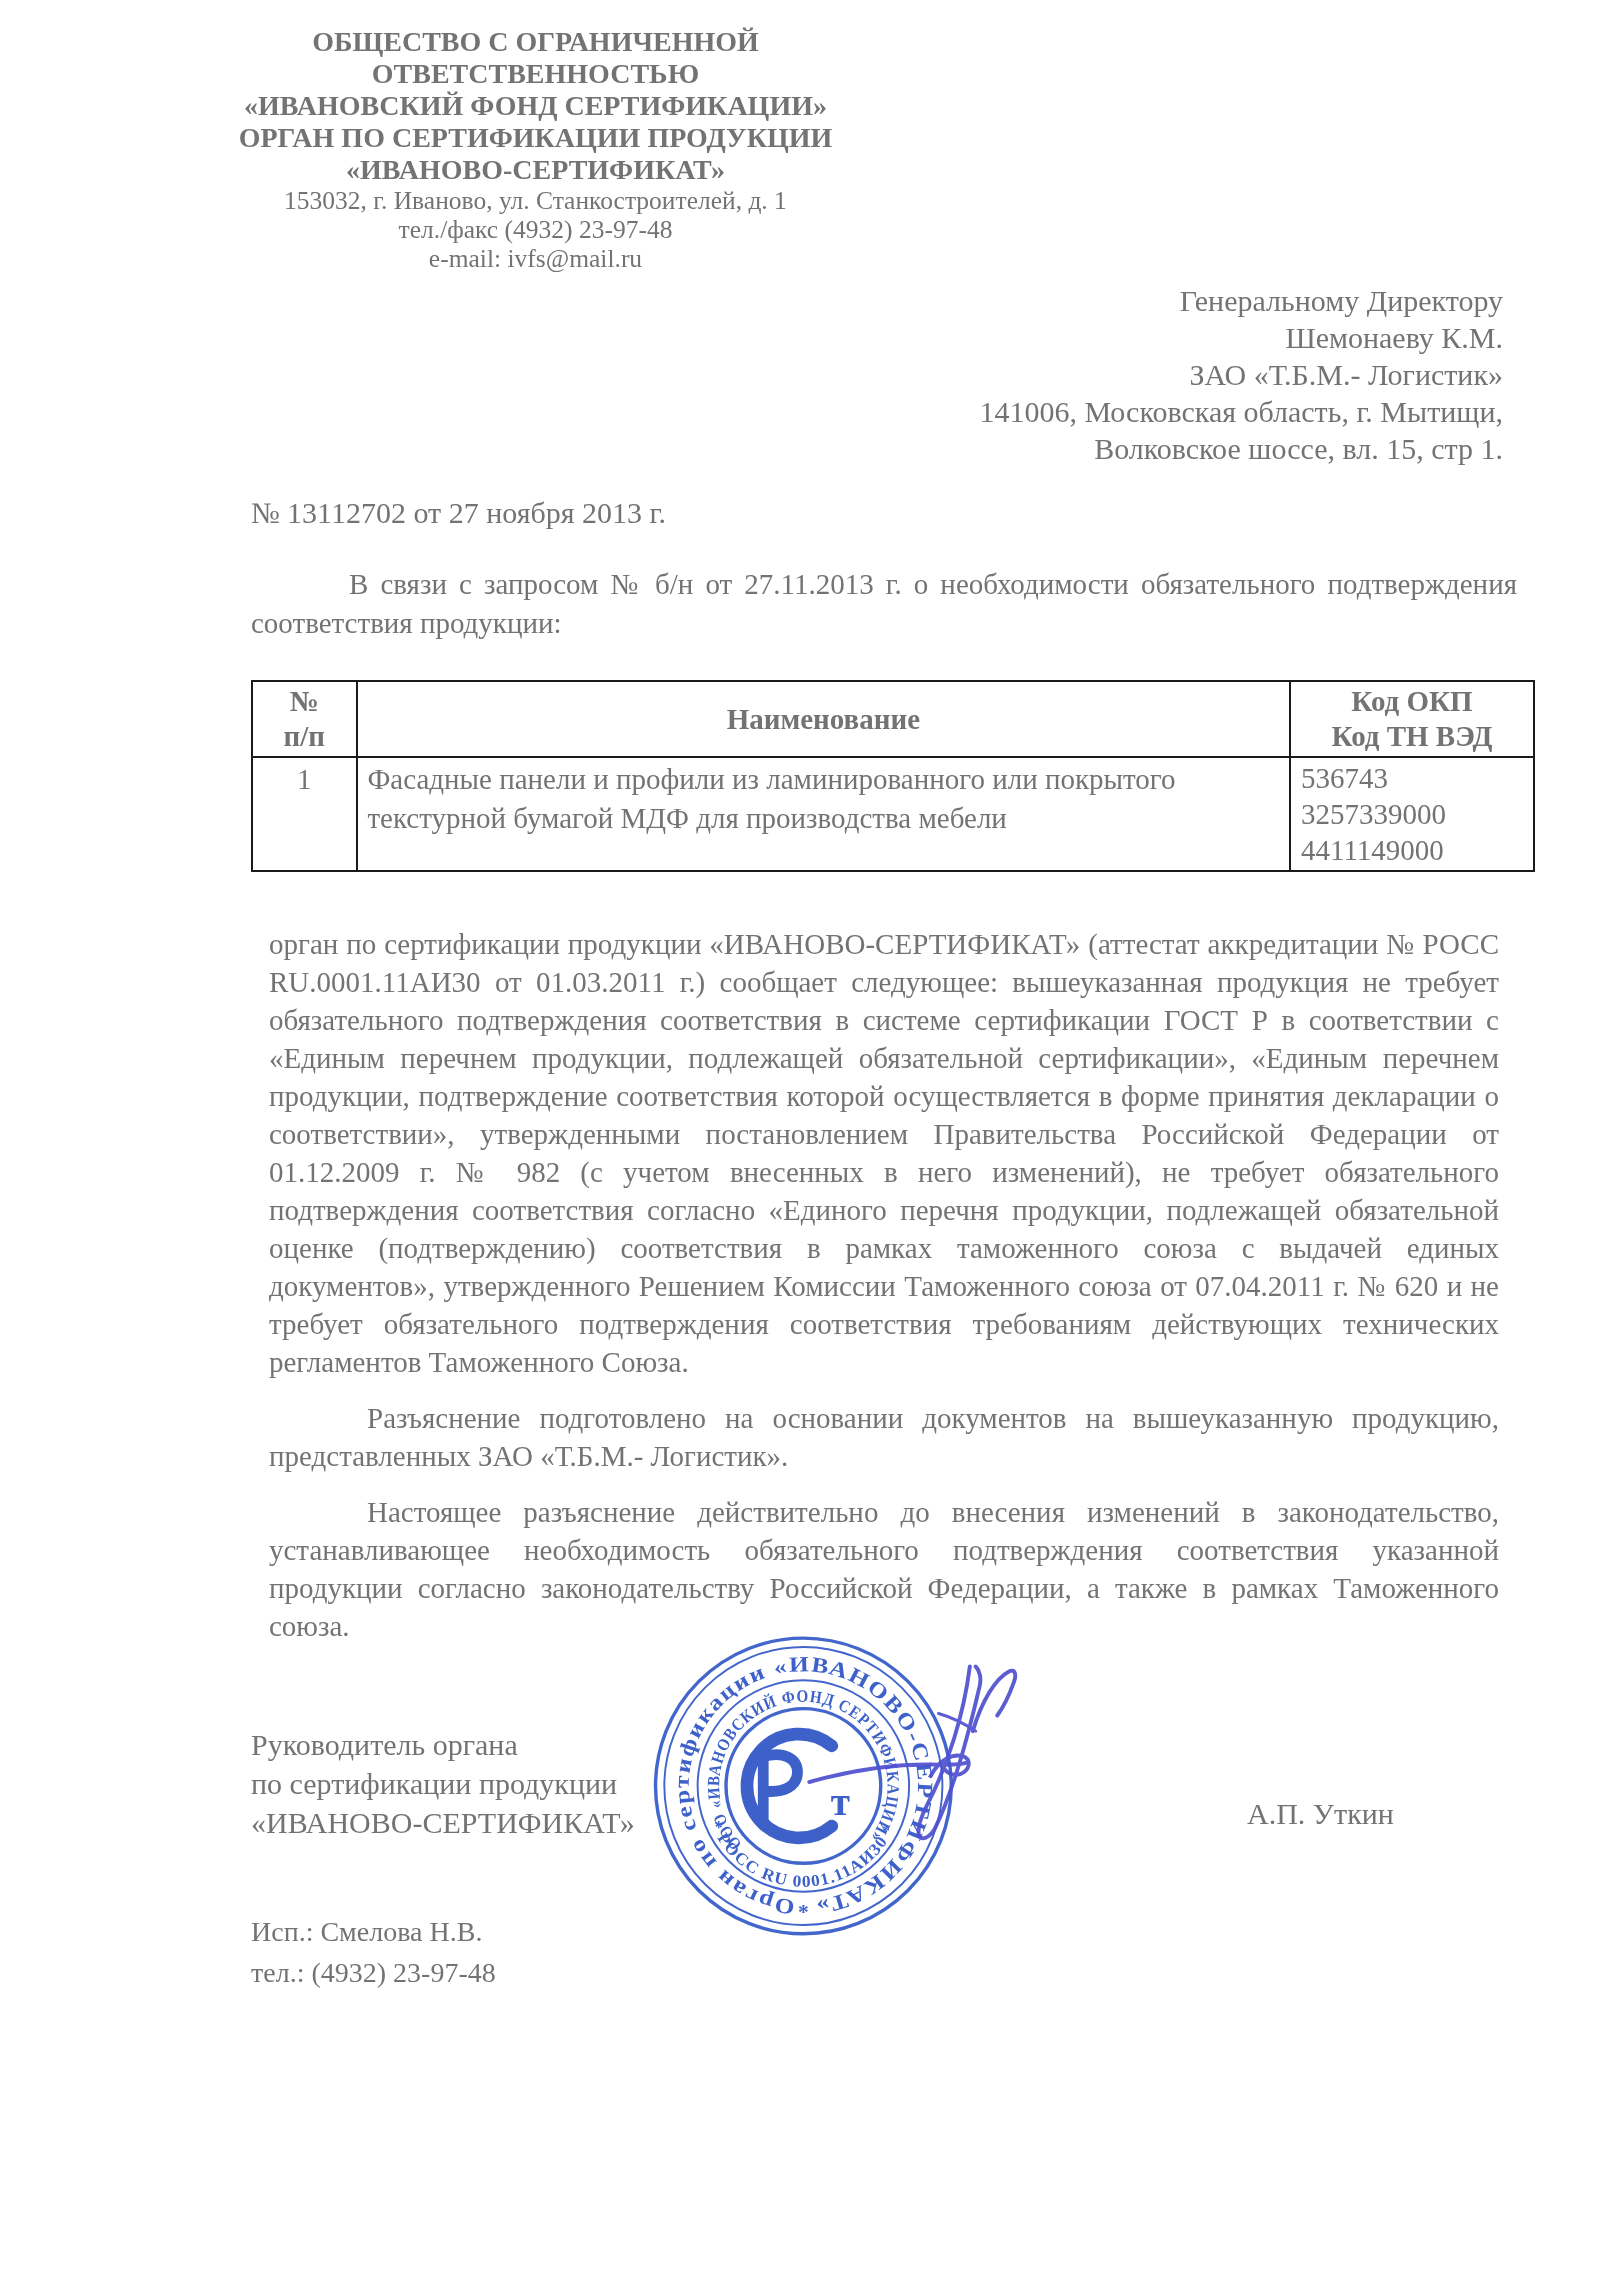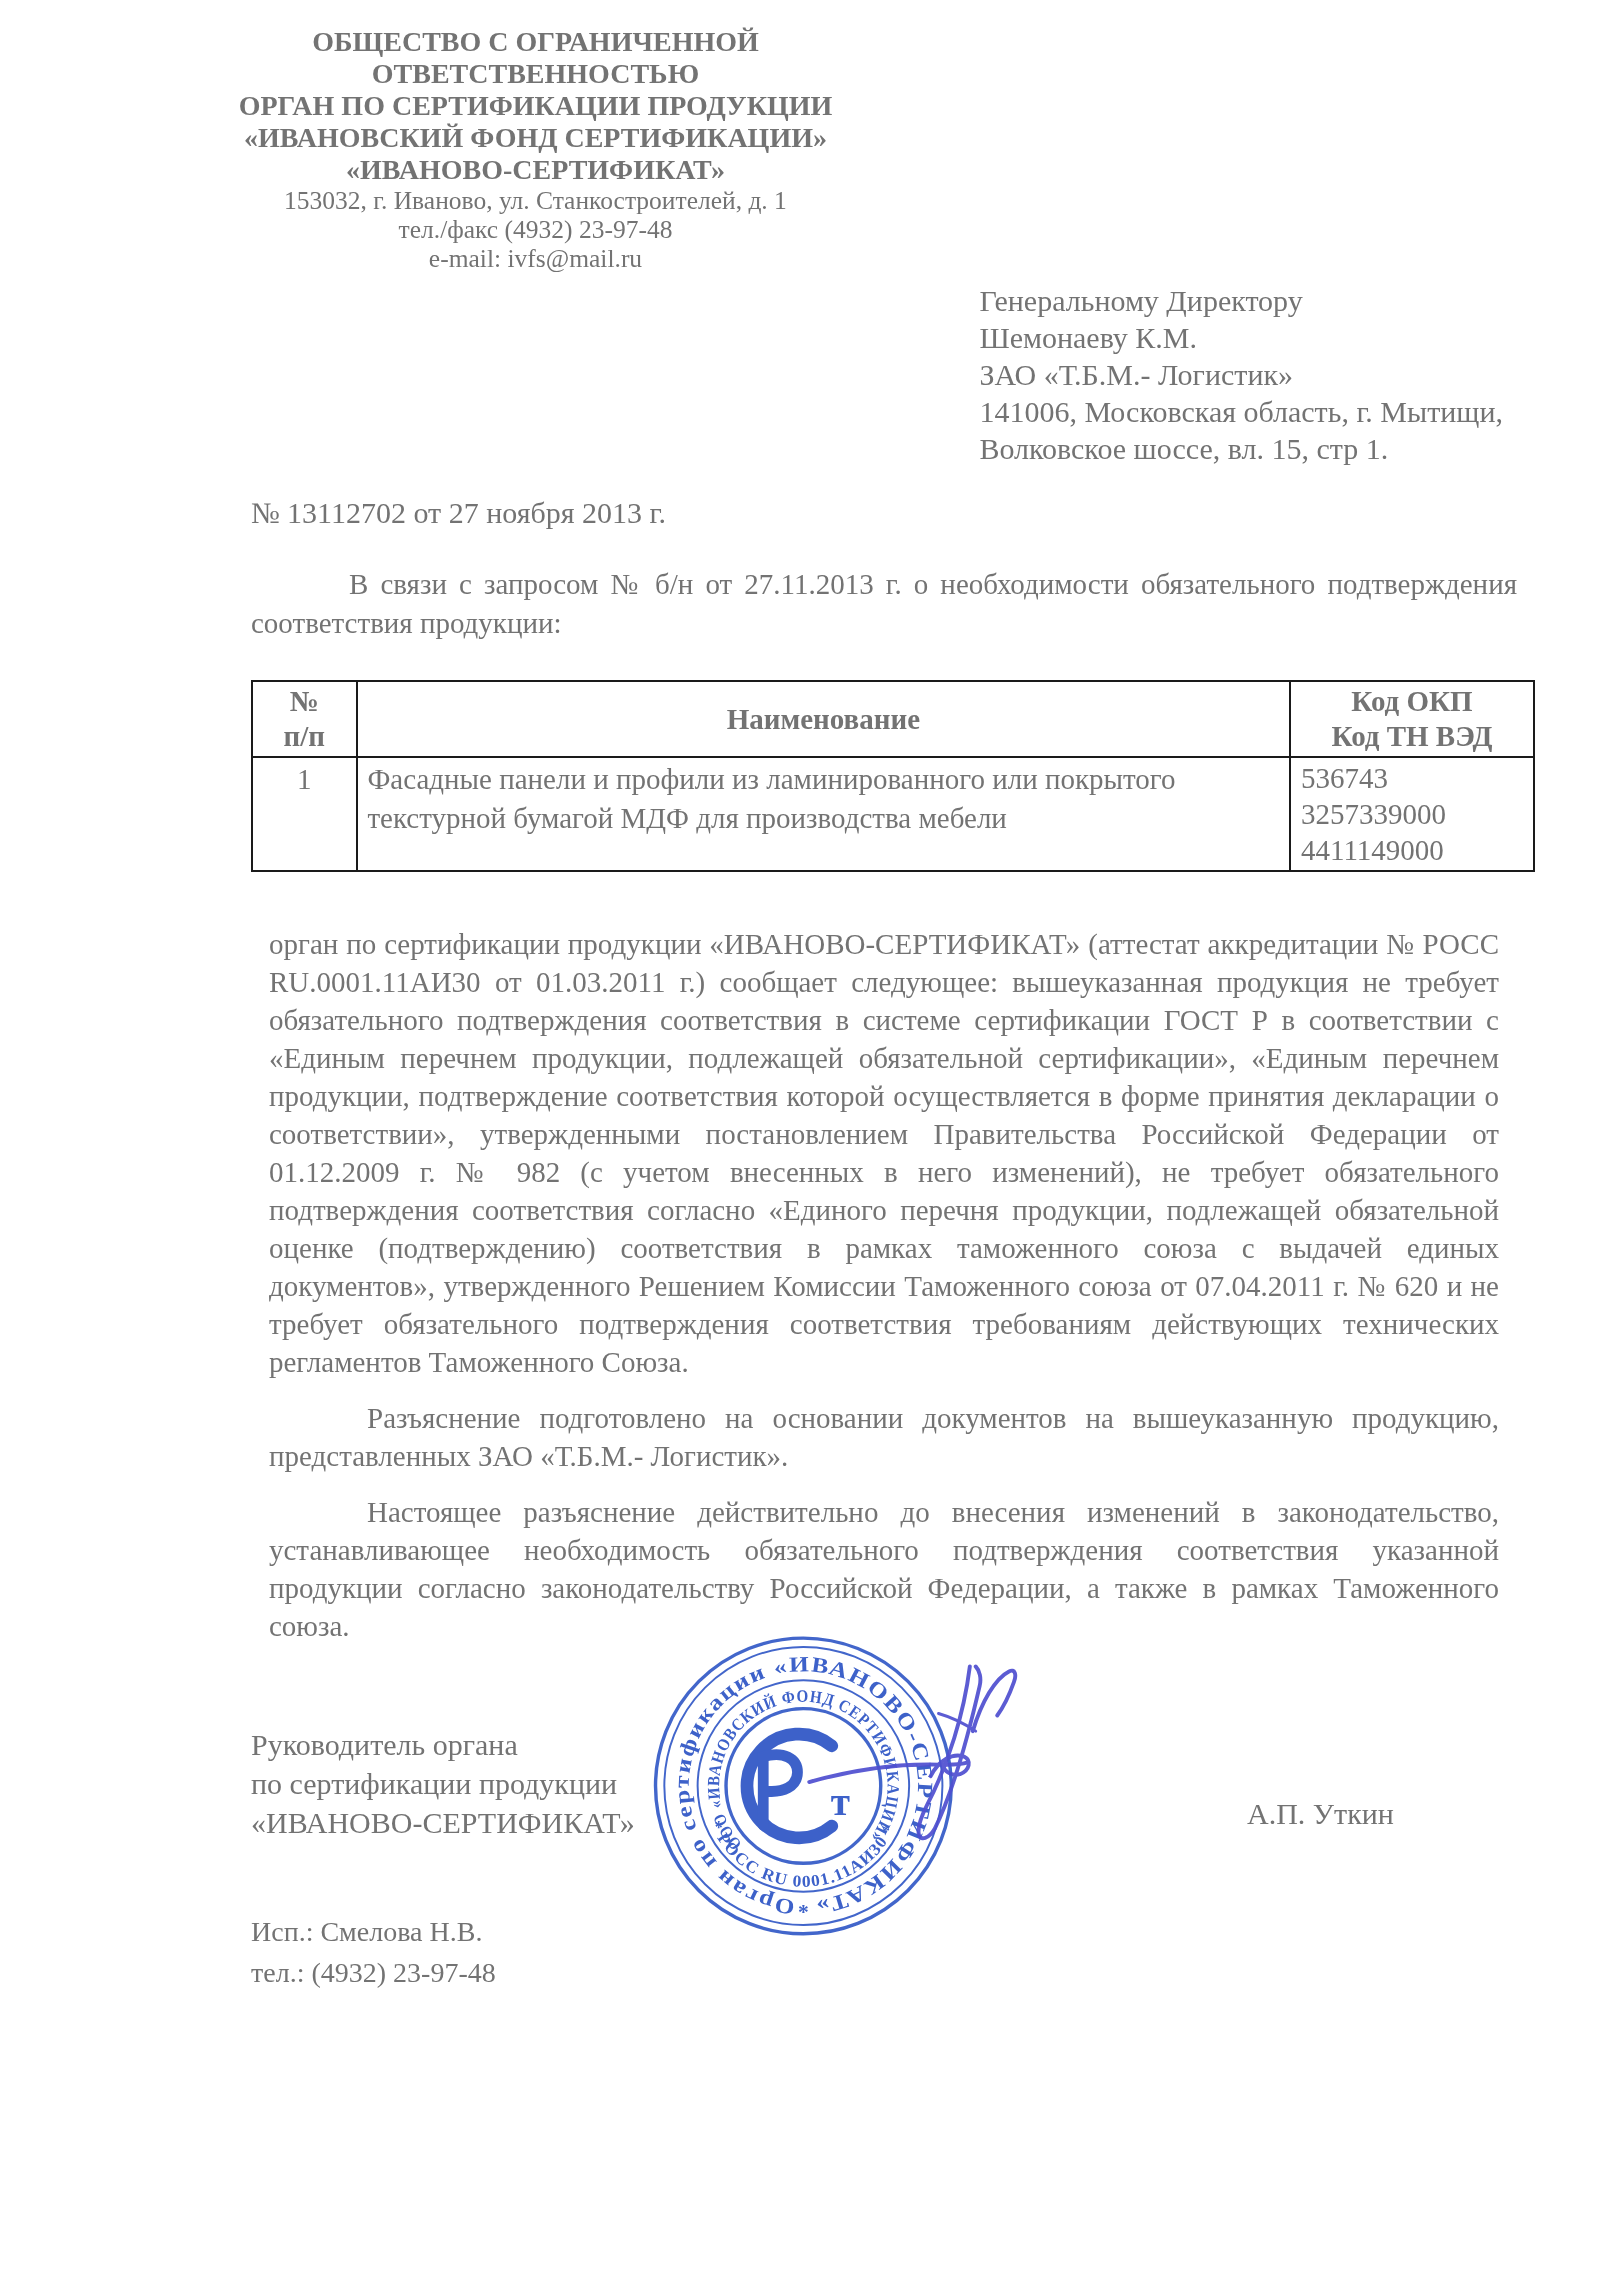--- a/index.html
+++ b/index.html
@@ -10,21 +10,21 @@
     color:#737373;
   }
   .abs { position:absolute; }
 
   
   .letterhead { left:210px; top:25.5px; width:651px; text-align:center; }
   .lh-bold { font-weight:bold; font-size:28px; line-height:32px; }
   .lh-small { font-size:25.5px; line-height:29px; }
 
   
-  .recipient { right:118px; top:282px; font-size:30px; line-height:37px; }
+  .recipient { right:118px; top:282px; text-align:right; font-size:30px; line-height:37px; }
 
   
   .ref { left:251px; top:496px; font-size:30px; }
 
   
   .intro { left:251px; top:565px; width:1266px; font-size:29px; line-height:39px;
            text-align:justify; text-indent:98px; }
 
   
   .doc-table-wrap { left:251px; top:680px; width:1266px; }
@@ -51,22 +51,22 @@
   .stamp-svg { left:578px; top:1549px; }
 </style>
 </head>
 <body>
 
 <div class="page">
 
   <div class="abs letterhead">
     <div class="lh-bold">ОБЩЕСТВО С ОГРАНИЧЕННОЙ</div>
     <div class="lh-bold">ОТВЕТСТВЕННОСТЬЮ</div>
+    <div class="lh-bold">«ИВАНОВСКИЙ ФОНД СЕРТИФИКАЦИИ»</div>
     <div class="lh-bold">ОРГАН ПО СЕРТИФИКАЦИИ ПРОДУКЦИИ</div>
-    <div class="lh-bold">«ИВАНОВСКИЙ ФОНД СЕРТИФИКАЦИИ»</div>
     <div class="lh-bold">«ИВАНОВО-СЕРТИФИКАТ»</div>
     <div class="lh-small">153032, г. Иваново, ул. Станкостроителей, д. 1</div>
     <div class="lh-small">тел./факс (4932) 23-97-48</div>
     <div class="lh-small">e-mail: ivfs@mail.ru</div>
   </div>
 
   <div class="abs recipient">
     <div>Генеральному Директору</div>
     <div>Шемонаеву К.М.</div>
     <div>ЗАО «Т.Б.М.- Логистик»</div>

